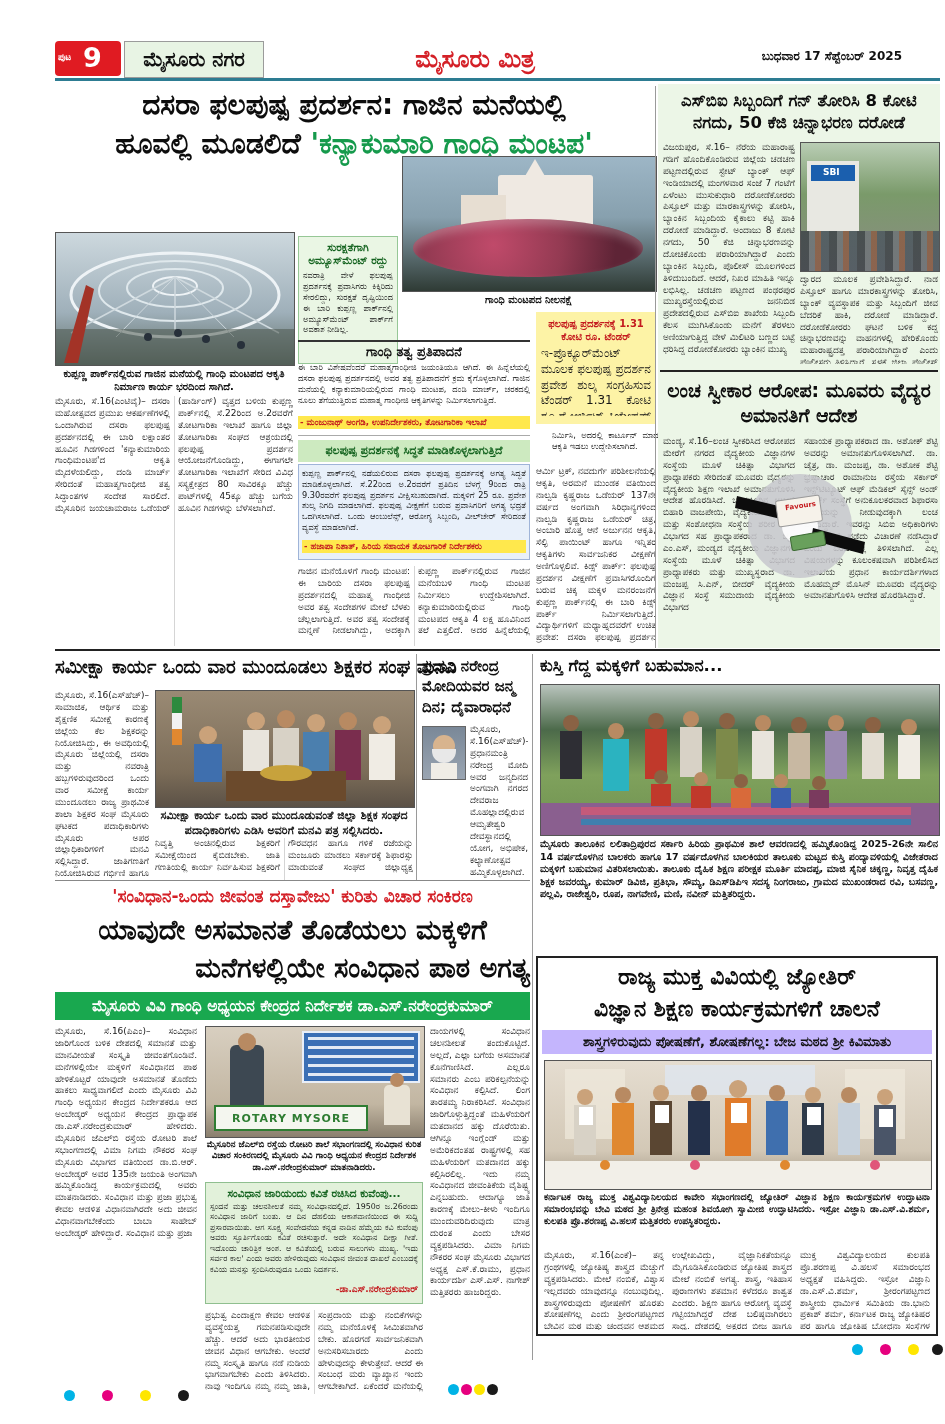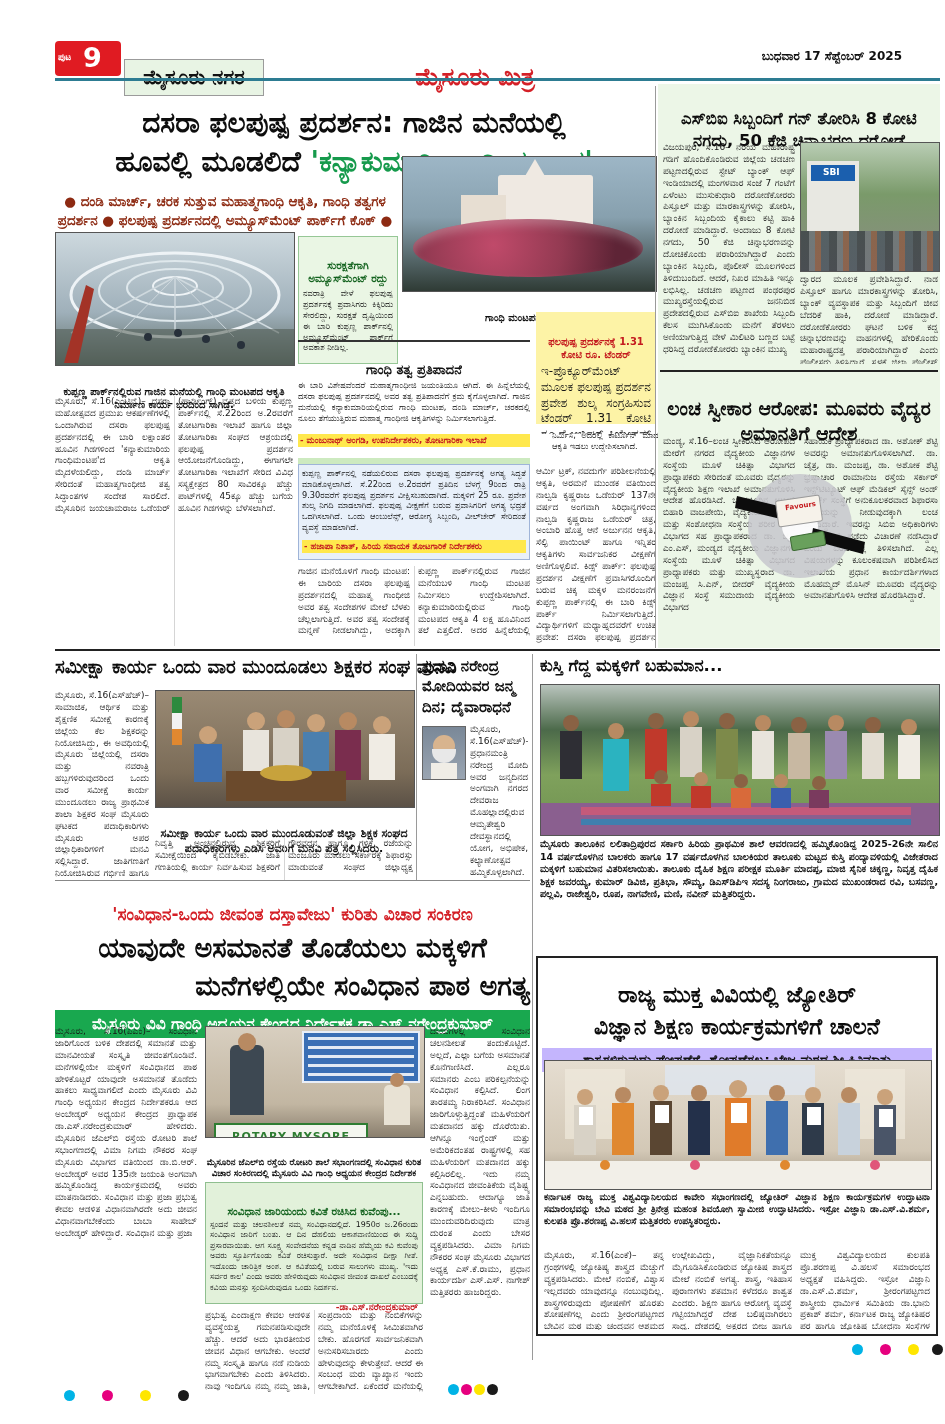--- a/index.html
+++ b/index.html
@@ -1,20 +1,20 @@
 <!DOCTYPE html>
 <html><head>
 <meta charset="utf-8">
 <style>
   html,body{margin:0;padding:0;background:#ffffff;}
   .page{position:relative;width:945px;height:1424px;background:#fff;overflow:hidden;
         font-family:"DejaVu Sans","Liberation Sans",sans-serif;color:#111;}
   .abs{position:absolute;}
   .bold{font-weight:bold;}
-  .center{text-align:center;margin-top:18px;}
+  .center{text-align:center;}
   .right{text-align:right;}
   .body-txt{font-size:9px;line-height:1.32;text-align:justify;color:#161616;overflow:hidden;}
   .cols2{column-count:2;column-gap:8px;column-rule:1px solid #d5d5d5;}
   .cap{font-weight:bold;font-size:9.5px;line-height:1.32;color:#111;overflow:hidden;}
   .photo{position:absolute;overflow:hidden;background:#b9b9b9;border:1px solid #555;}
   .rule{position:absolute;background:#222;}
   .vrule{position:absolute;background:#9a9a9a;width:1px;}
   .headline{font-weight:bold;color:#0d0d0d;}
   .boxed{box-sizing:border-box;}
   .dot{position:absolute;width:11px;height:11px;border-radius:50%;}
@@ -38,23 +38,20 @@
   <div class="abs bold right" style="left:594px;top:49px;width:308px;font-size:12px;">
     <span>ಬುಧವಾರ 17 ಸೆಪ್ಟೆಂಬರ್ 2025</span>
   </div>
   <div class="abs" style="left:55px;top:78px;width:885px;height:3px;background:#2d7c92;"></div>
 
   <div class="abs headline center" style="left:58px;top:88px;width:592px;font-size:28px;">
     <span>ದಸರಾ ಫಲಪುಷ್ಪ ಪ್ರದರ್ಶನ: ಗಾಜಿನ ಮನೆಯಲ್ಲಿ</span>
   </div>
   <div class="abs headline center" style="left:58px;top:127px;width:592px;font-size:28px;">
     <span>ಹೂವಲ್ಲಿ ಮೂಡಲಿದೆ </span><span style="color:#169a4c;">'ಕನ್ಯಾಕುಮಾರಿ ಗಾಂಧಿ ಮಂಟಪ'</span>
-  </div>
-  <div class="abs bold center" style="left:55px;top:174px;width:340px;height:58px;font-size:13.5px;line-height:1.4;color:#8d2a12;overflow:hidden;">
-    <span>● ದಂಡಿ ಮಾರ್ಚ್, ಚರಕ ಸುತ್ತುವ ಮಹಾತ್ಮಗಾಂಧಿ ಆಕೃತಿ, ಗಾಂಧಿ ತತ್ವಗಳ ಪ್ರದರ್ಶನ  ● ಫಲಪುಷ್ಪ ಪ್ರದರ್ಶನದಲ್ಲಿ ಅಮ್ಯೂಸ್‌ಮೆಂಟ್ ಪಾರ್ಕ್‌ಗೆ ಕೊಕ್  ● ಫುಡ್‌ಕೋರ್ಟ್‌ನಲ್ಲಿ 30 ಮಳಿಗೆ</span>
   </div>
 
   <div class="photo" style="left:402px;top:156px;width:253px;height:134px;background:linear-gradient(#9db6c6 0%,#87a0ae 45%,#2f3b35 100%);">
     <div class="abs" style="left:95px;top:18px;width:95px;height:55px;background:#efe9e2;border-radius:3px;"></div>
     <div class="abs" style="left:118px;top:2px;width:0;height:0;border-left:14px solid transparent;border-right:14px solid transparent;border-bottom:24px solid #efe9e2;"></div>
     <div class="abs" style="left:58px;top:38px;width:45px;height:35px;background:#e7ded2;"></div>
     <div class="abs" style="left:10px;top:62px;width:230px;height:58px;border-radius:50%;background:radial-gradient(circle at 35% 45%,#c04a6a 0%,#933a52 45%,#5e2436 80%);box-shadow:inset 0 6px 10px rgba(255,255,255,.25);"></div>
   </div>
   <div class="abs cap center" style="left:402px;top:293px;width:253px;font-size:10px;">
     <span>ಗಾಂಧಿ ಮಂಟಪದ ನೀಲನಕ್ಷೆ</span>

